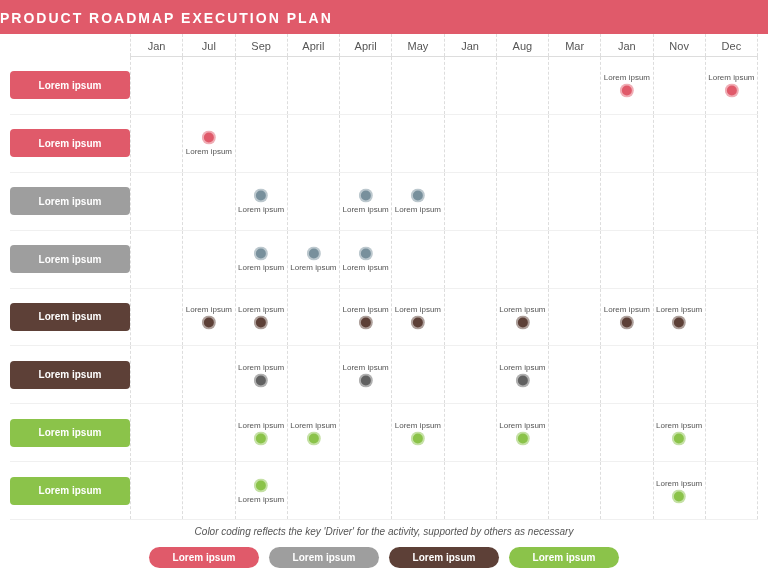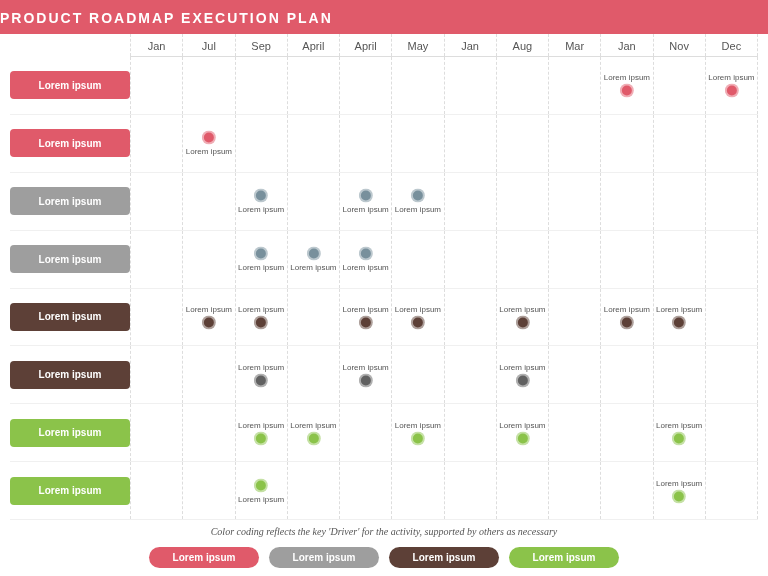--- a/index.html
+++ b/index.html
@@ -118,21 +118,20 @@
       color: #555;
       white-space: nowrap;
       margin-bottom: 2px;
     }
     .footer-note {
       text-align: center;
       font-size: 10px;
       color: #555;
       padding: 6px 0 4px;
       font-style: italic;
-      font-family: Liberation Serif, serif;
     }
     .legend-row {
       display: flex;
       justify-content: center;
       gap: 10px;
       padding: 6px 0 8px;
     }
     .legend-item {
       border-radius: 20px;
       padding: 5px 18px;

